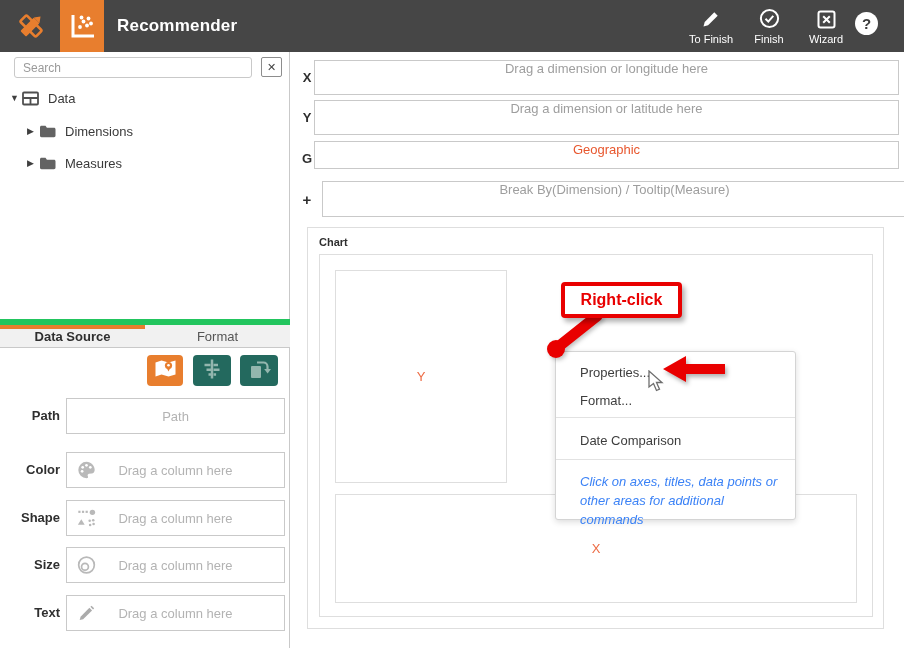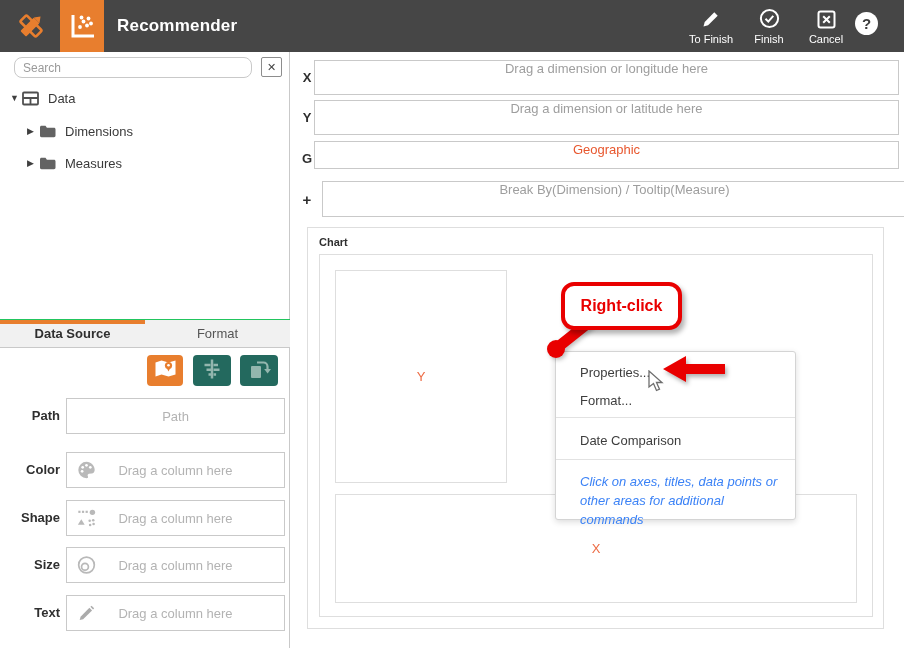--- a/index.html
+++ b/index.html
@@ -17,33 +17,33 @@
   .hd-action{top:7px;text-align:center;color:#fff;cursor:default;}
   .hd-action .ic{height:22px;display:flex;align-items:flex-end;justify-content:center;}
   .hd-action .lb{font-size:11px;margin-top:4px;white-space:nowrap;}
   #act-wizard{left:680px;width:62px;}
   #act-finish{left:746px;width:46px;}
   #act-cancel{left:802px;width:48px;}
   #help{left:855px;top:12px;width:23px;height:23px;border-radius:50%;background:#fff;color:#3c3c3c;
         font-weight:bold;font-size:15px;display:flex;align-items:center;justify-content:center;}
   
   #sidebar{left:0;top:52px;width:290px;height:596px;background:#fff;border-right:1px solid #c9c9c9;box-sizing:border-box;}
-  #search{left:14px;top:57px;width:238px;height:21px;box-sizing:border-box;border:1px solid #c9c9c9;border-radius:8px;
+  #search{left:14px;top:57px;width:238px;height:21px;box-sizing:border-box;border:1px solid #c9c9c9;border-radius:3px;
           font-size:12px;padding:9px 8px;color:#333;outline:none;font-family:"Liberation Sans",sans-serif;}
   #search::placeholder{color:#9a9a9a;}
   #clear-btn{left:261px;top:57px;width:21px;height:20px;box-sizing:border-box;border:1px solid #8d8d8d;border-radius:2px;
              display:flex;align-items:center;justify-content:center;font-size:11px;color:#444;background:#fff;}
   .tree-row{height:20px;display:flex;align-items:center;color:#3a3a3a;font-size:13px;}
   .caret{font-size:9px;color:#3f3f3f;width:12px;display:inline-block;}
   .tree-ic{display:inline-flex;margin-right:9px;}
   #tree-data{left:10px;top:88px;}
   #tree-dims{left:27px;top:121px;}
   #tree-meas{left:27px;top:153px;}
   #tabbar{left:0;top:319px;width:290px;height:29px;background:#f1f1f1;border-bottom:1px solid #c9c9c9;
-          border-top:1px solid #22c55e;box-sizing:border-box;display:flex;}
+          border-top:6px solid #22c55e;box-sizing:border-box;display:flex;}
   .tab{flex:1;display:flex;align-items:center;justify-content:center;font-size:13px;color:#555;}
   .tab.active{box-shadow:inset 0 4px 0 #e87e2e;font-weight:bold;color:#2f2f2f;}
   .type-btn{top:355px;height:31px;border-radius:4px;display:flex;align-items:center;justify-content:center;}
   #btn-map{left:147px;width:36px;background:#e87e2e;}
   #btn-fields{left:193px;width:38px;background:#23695e;}
   #btn-rotate{left:240px;width:38px;background:#23695e;}
   .fld-label{left:0;width:60px;text-align:right;font-size:13px;font-weight:bold;color:#2f2f2f;}
   .fld-box{left:66px;width:219px;height:36px;box-sizing:border-box;border:1px solid #c9c9c9;
            display:flex;align-items:center;justify-content:center;background:#fff;}
   .fld-ph{color:#b3b3b3;font-size:13px;}
@@ -67,22 +67,22 @@
   .ctx-item{position:absolute;left:24px;height:26px;line-height:26px;font-size:13px;color:#3d3d3d;}
   #ctx-props{top:8px;}
   #ctx-format{top:36px;}
   #ctx-date{top:76px;}
   .ctx-div{position:absolute;left:0;width:100%;border-top:1px solid #e2e2e2;}
   #ctx-div1{top:65px;}
   #ctx-div2{top:107px;}
   #ctx-hint{position:absolute;left:24px;top:120px;width:200px;font-size:13px;line-height:19px;
             font-style:italic;color:#3b82f6;}
   
-  #callout{left:561px;top:282px;width:121px;height:48px;box-sizing:border-box;background:#fff;
-           border:4px solid #e90000;border-radius:13px;display:flex;align-items:center;justify-content:center;
+  #callout{left:561px;top:282px;width:121px;height:36px;box-sizing:border-box;background:#fff;
+           border:4px solid #e90000;border-radius:4px;display:flex;align-items:center;justify-content:center;
            font-size:16px;font-weight:bold;color:#e90000;z-index:10;box-shadow:3px 4px 5px rgba(0,0,0,.3);}
   #tail{left:540px;top:295px;z-index:9;filter:drop-shadow(2px 2px 2px rgba(0,0,0,.25));}
   #red-arrow{left:663px;top:354px;z-index:10;filter:drop-shadow(2px 3px 2px rgba(0,0,0,.3));}
   #cursor{left:648px;top:370px;z-index:11;}
 </style>
 </head>
 <body>
 
 <div id="header" class="abs">
   <span id="logo" class="abs">
@@ -126,21 +126,21 @@
     </span>
     <div class="lb">Finish</div>
   </div>
   <div id="act-cancel" class="abs hd-action">
     <span class="ic">
       <svg width="19" height="19" viewBox="0 0 19 19">
         <rect x="1.5" y="1.5" width="16" height="16" rx="2" fill="none" stroke="#fff" stroke-width="2"></rect>
         <path d="M6.2 6.2l6.6 6.6M12.8 6.2l-6.6 6.6" stroke="#fff" stroke-width="2"></path>
       </svg>
     </span>
-    <div class="lb">Cancel</div>
+    <div class="lb">Wizard</div>
   </div>
   <div id="help" class="abs">?</div>
 </div>
 
 <div id="sidebar" class="abs"></div>
 
 <input id="search" class="abs" placeholder="Search" style="">
 <div id="clear-btn" class="abs">
   <span>✕</span>
 </div>

